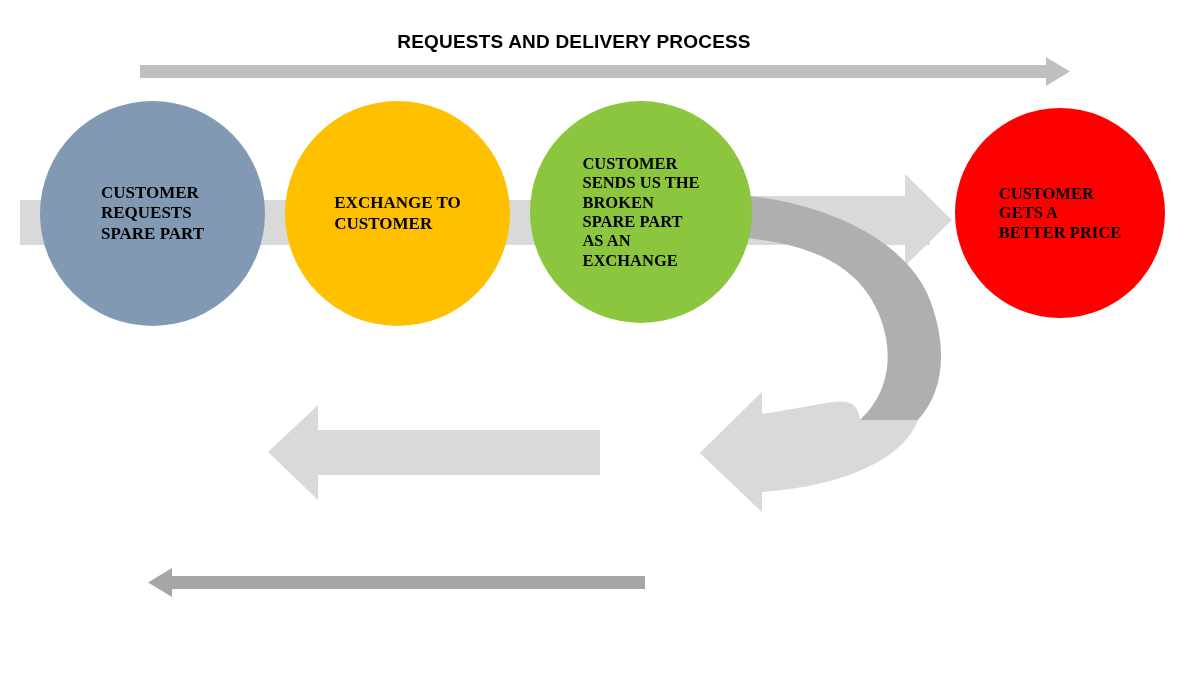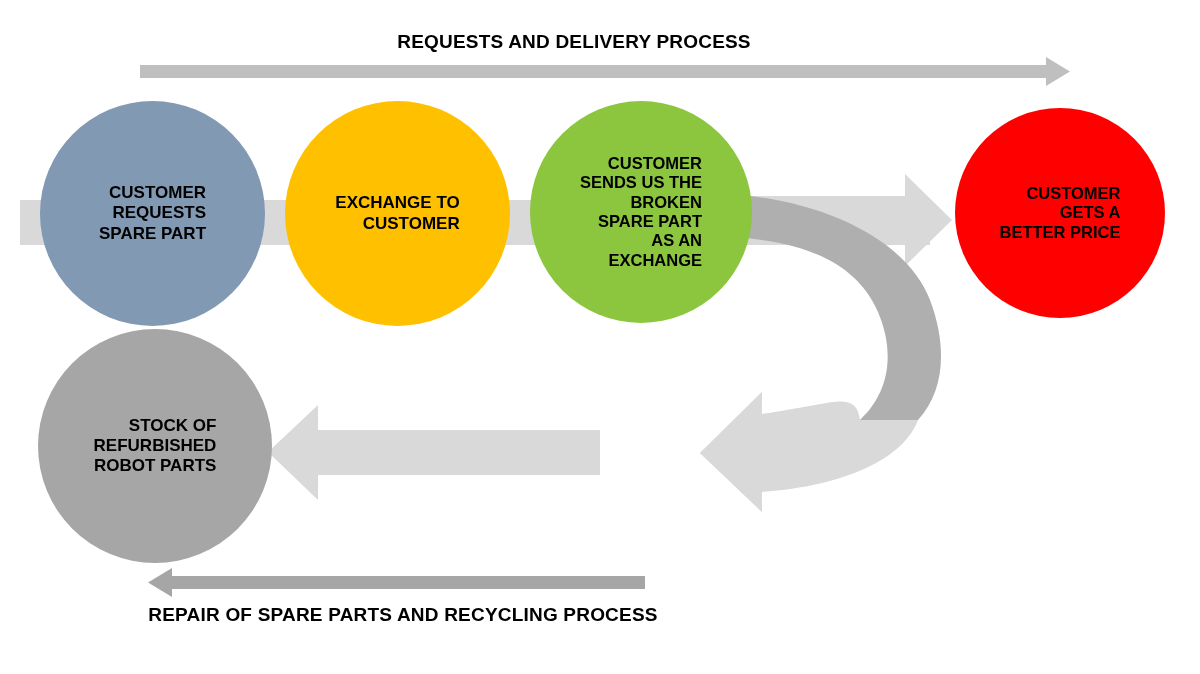--- a/index.html
+++ b/index.html
@@ -44,22 +44,23 @@
     left: 0;
     width: 806px;
     font-size: 19px;
   }
   .node {
     position: absolute;
     border-radius: 50%;
     display: flex;
     align-items: center;
     justify-content: center;
-    text-align: right;
+    text-align: left;
     box-sizing: border-box;
+    font-family: Liberation Serif, serif;
   }
   .node-label {
     font-weight: bold;
     color: #000000;
     line-height: 1.18;
     font-size: 17px;
     padding: 0 10px;
     white-space: pre-line;
   }
   #node-request   { left: 40px;  top: 101px; width: 225px; height: 225px; background: #8299b4; }
@@ -149,22 +150,16 @@
 AS AN
 EXCHANGE</div>
   </div>
 
   <div class="node" id="node-price">
     <div class="node-label">CUSTOMER
 GETS A
 BETTER PRICE</div>
   </div>
 
-  <div class="node" id="node-stock">
-    <div class="node-label">STOCK OF
-REFURBISHED
-ROBOT PARTS</div>
-  </div>
 
 
-  <div class="caption" id="caption-bottom">REPAIR OF SPARE PARTS AND RECYCLING PROCESS</div>
 
 </div>
 
 </body></html>

